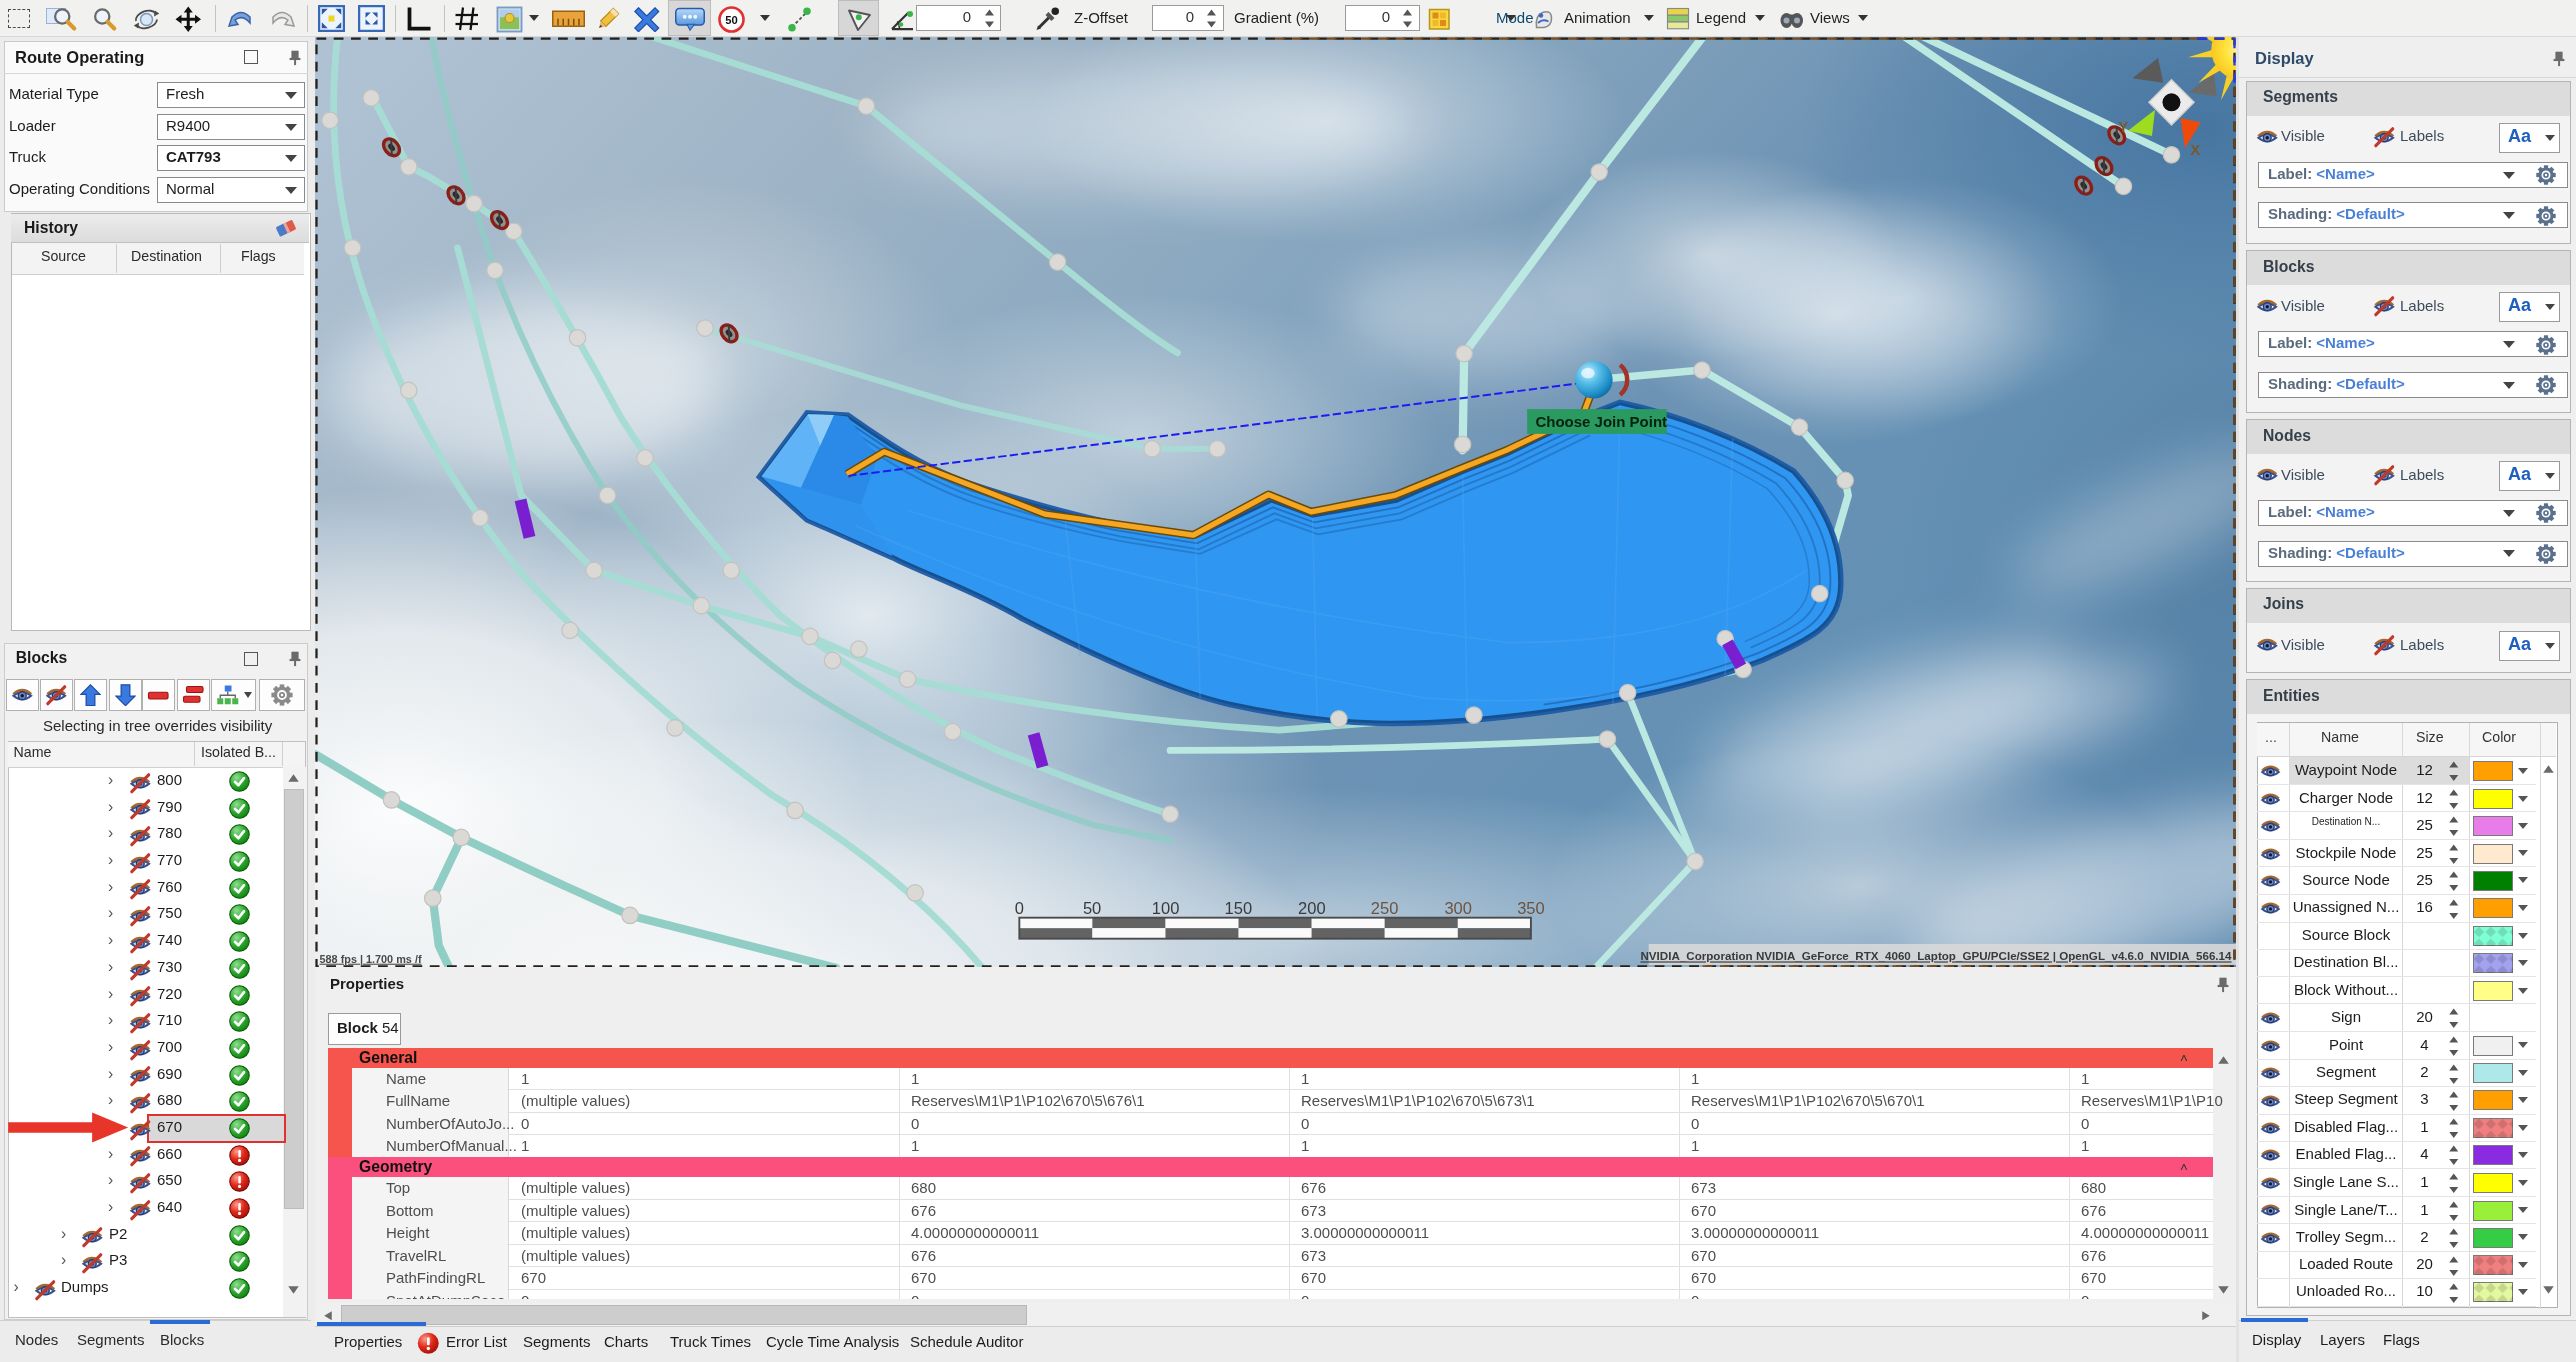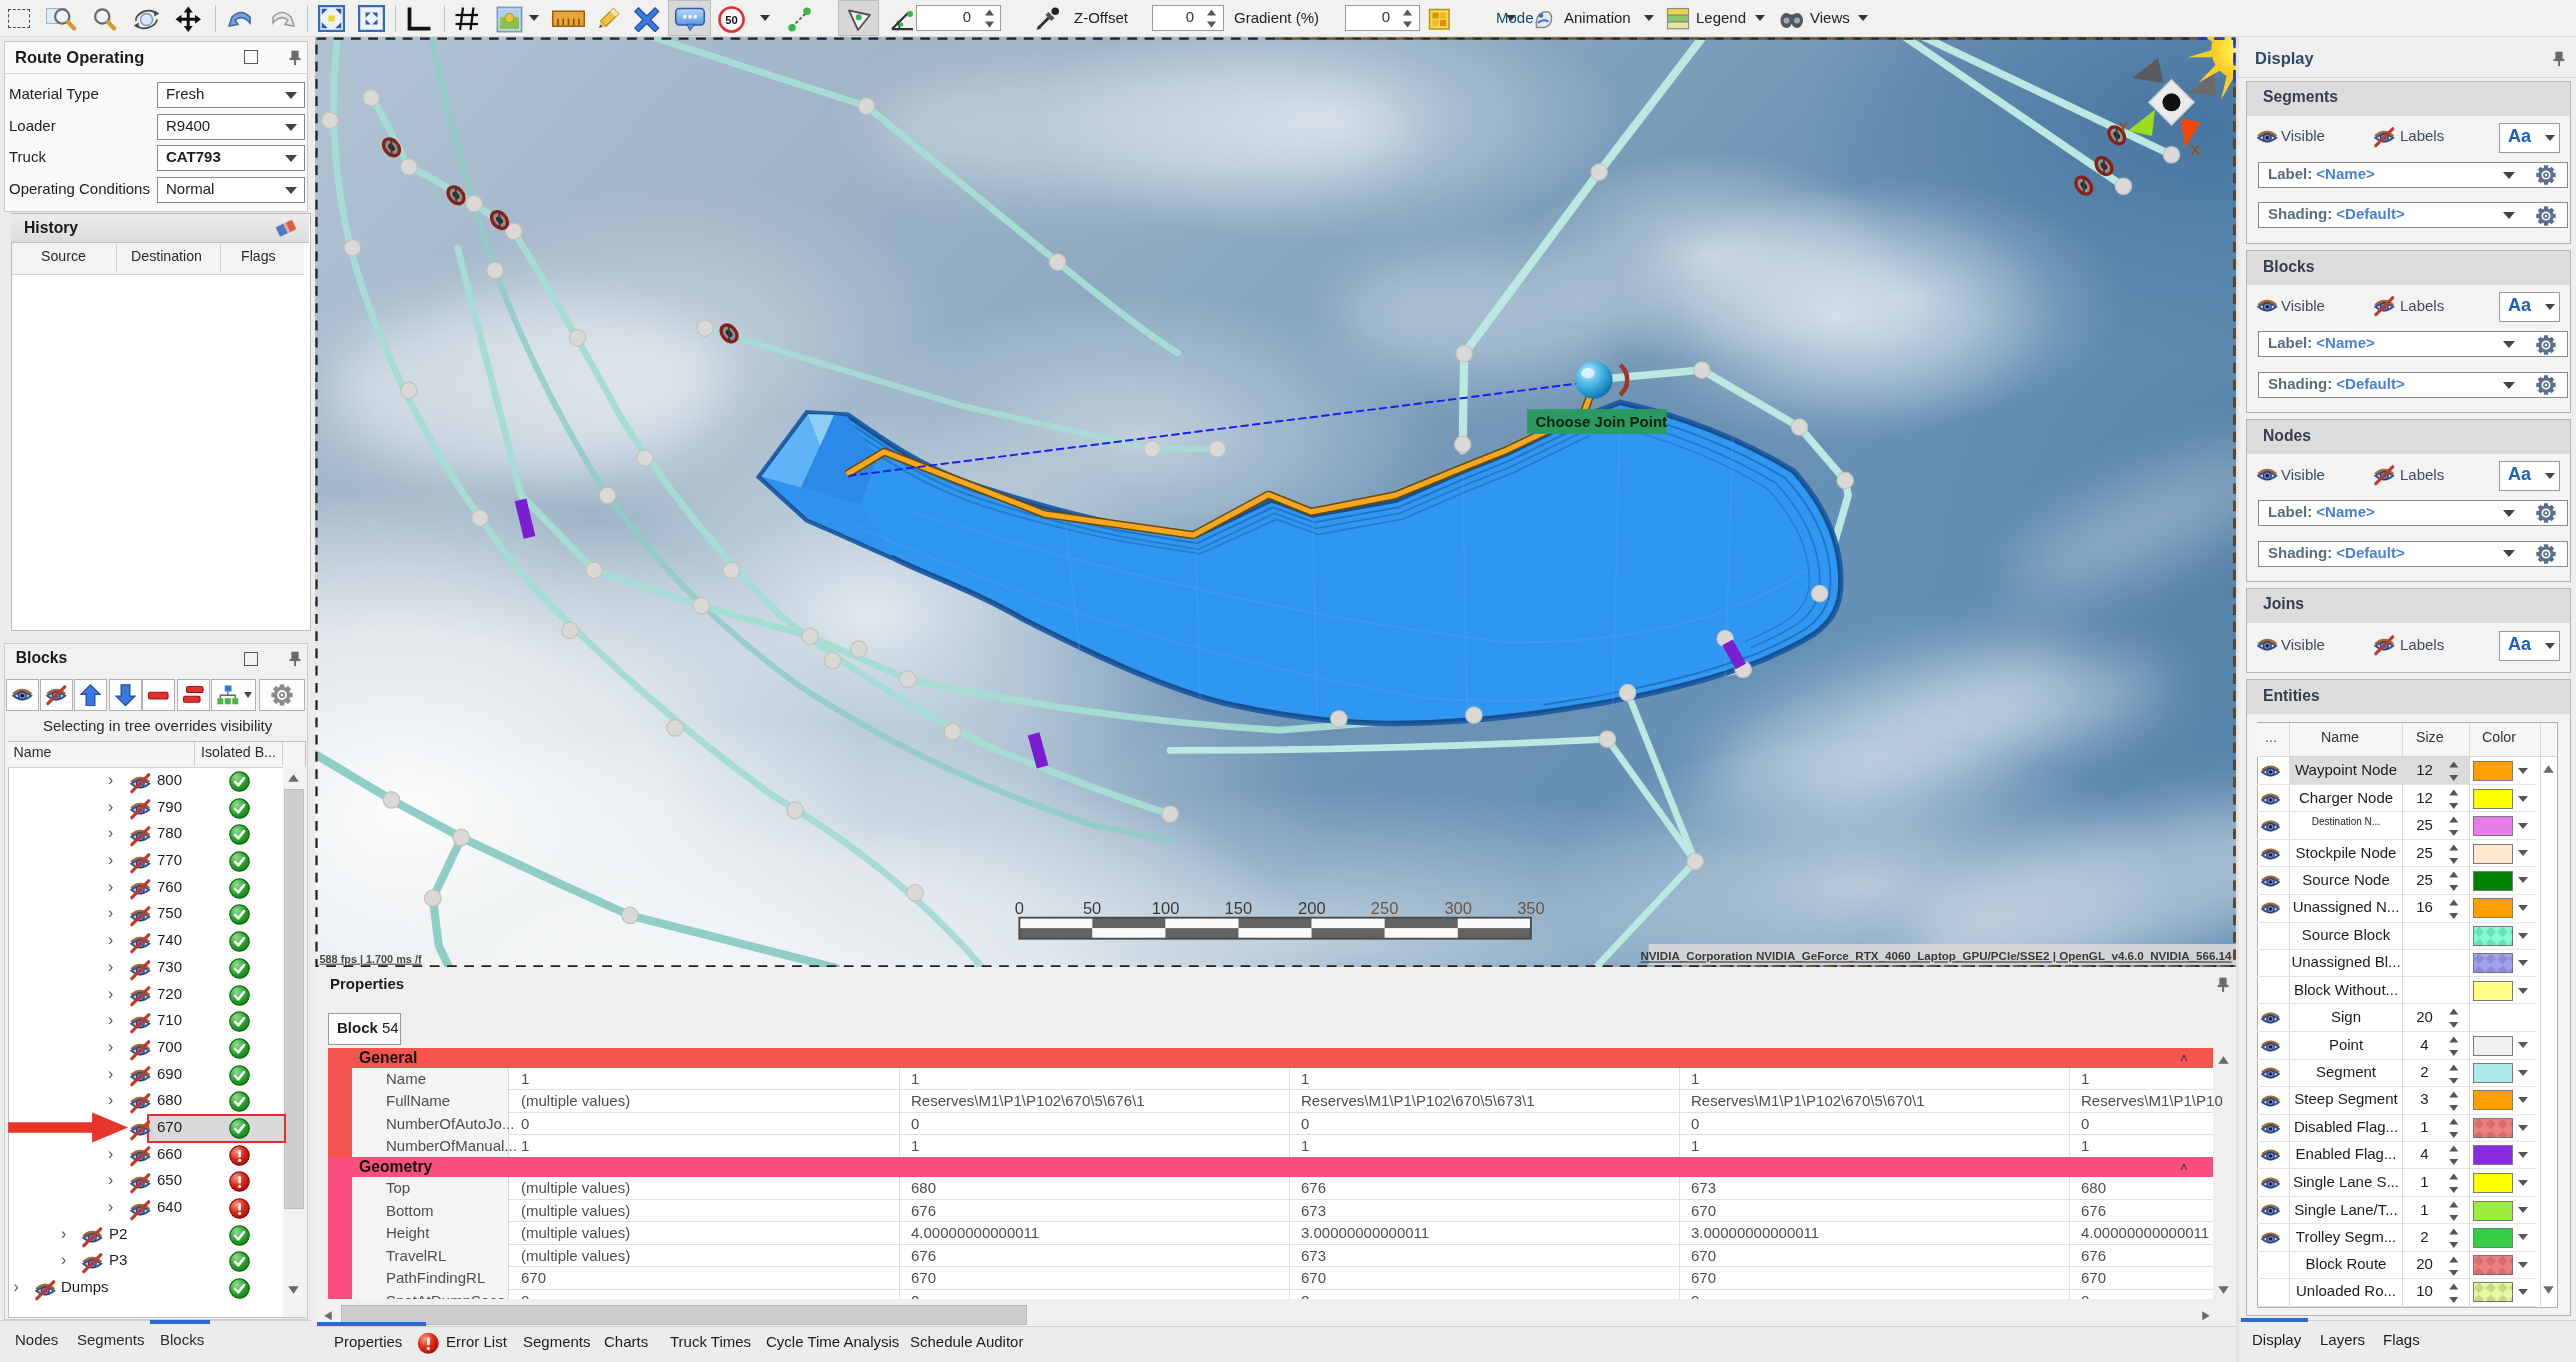--- a/index.html
+++ b/index.html
@@ -1505,21 +1505,21 @@
 <div class="abs" style="left:2473px;top:898px;width:40px;height:20px;background:#ff9f00;border:0.7px solid #7a7a7a"></div>
 <div class="abs" style="left:2518px;top:905px;width:0;height:0;border-left:5.2px solid transparent;border-right:5.2px solid transparent;border-top:6.7px solid #555"></div>
 <div class="abs" style="left:2257px;top:949px;width:279px;height:0.7px;background:#e4e4e4"></div>
 <div class="abs" style="left:2290px;top:926px;width:112px;font-size:15px;color:#1c1c1c;text-align:center;white-space:nowrap">Source Block</div>
 <div class="abs" style="left:2473px;top:926px;width:40px;height:20px;background:#7fffd4;border:0.7px solid #7a7a7a"></div>
 <svg class="abs" style="left:2473px;top:926px" width="40" height="20" viewBox="0 0 54 27">
     <rect width="54" height="27" fill="url(#diam)"></rect>
   </svg>
 <div class="abs" style="left:2518px;top:933px;width:0;height:0;border-left:5.2px solid transparent;border-right:5.2px solid transparent;border-top:6.7px solid #555"></div>
 <div class="abs" style="left:2257px;top:976px;width:279px;height:0.7px;background:#e4e4e4"></div>
-<div class="abs" style="left:2290px;top:953px;width:112px;font-size:15px;color:#1c1c1c;text-align:center;white-space:nowrap">Unassigned Bl...</div>
+<div class="abs" style="left:2290px;top:953px;width:112px;font-size:15px;color:#1c1c1c;text-align:center;white-space:nowrap">Destination Bl...</div>
 <div class="abs" style="left:2473px;top:953px;width:40px;height:20px;background:#a2a2ee;border:0.7px solid #7a7a7a"></div>
 <svg class="abs" style="left:2473px;top:953px" width="40" height="20" viewBox="0 0 54 27">
     <rect width="54" height="27" fill="url(#diam)"></rect>
   </svg>
 <div class="abs" style="left:2518px;top:960px;width:0;height:0;border-left:5.2px solid transparent;border-right:5.2px solid transparent;border-top:6.7px solid #555"></div>
 <div class="abs" style="left:2257px;top:1003px;width:279px;height:0.7px;background:#e4e4e4"></div>
 <div class="abs" style="left:2290px;top:981px;width:112px;font-size:15px;color:#1c1c1c;text-align:center;white-space:nowrap">Block Without...</div>
 <div class="abs" style="left:2473px;top:981px;width:40px;height:20px;background:#ffff88;border:0.7px solid #7a7a7a"></div>
 <div class="abs" style="left:2518px;top:988px;width:0;height:0;border-left:5.2px solid transparent;border-right:5.2px solid transparent;border-top:6.7px solid #555"></div>
 <div class="abs" style="left:2257px;top:1031px;width:279px;height:0.7px;background:#e4e4e4"></div>
@@ -1652,21 +1652,21 @@
   </svg>
 <div class="abs" style="left:2290px;top:1228px;width:112px;font-size:15px;color:#1c1c1c;text-align:center;white-space:nowrap">Trolley Segm...</div>
 <div class="abs" style="left:2402px;top:1228px;width:45px;font-size:15px;color:#1c1c1c;text-align:center">2</div>
 <svg class="abs" style="left:2447px;top:1227px" width="13.5" height="22.5" viewBox="0 0 18 30">
     <polygon points="9,2 3,10 15,10" fill="#555"></polygon>
     <polygon points="9,28 3,20 15,20" fill="#555"></polygon>
   </svg>
 <div class="abs" style="left:2473px;top:1228px;width:40px;height:20px;background:#35cc46;border:0.7px solid #7a7a7a"></div>
 <div class="abs" style="left:2518px;top:1234px;width:0;height:0;border-left:5.2px solid transparent;border-right:5.2px solid transparent;border-top:6.7px solid #555"></div>
 <div class="abs" style="left:2257px;top:1278px;width:279px;height:0.7px;background:#e4e4e4"></div>
-<div class="abs" style="left:2290px;top:1255px;width:112px;font-size:15px;color:#1c1c1c;text-align:center;white-space:nowrap">Block Route</div>
+<div class="abs" style="left:2290px;top:1255px;width:112px;font-size:15px;color:#1c1c1c;text-align:center;white-space:nowrap">Loaded Route</div>
 <div class="abs" style="left:2402px;top:1255px;width:45px;font-size:15px;color:#1c1c1c;text-align:center">20</div>
 <svg class="abs" style="left:2447px;top:1255px" width="13.5" height="22.5" viewBox="0 0 18 30">
     <polygon points="9,2 3,10 15,10" fill="#555"></polygon>
     <polygon points="9,28 3,20 15,20" fill="#555"></polygon>
   </svg>
 <div class="abs" style="left:2473px;top:1255px;width:40px;height:20px;background:#f08080;border:0.7px solid #7a7a7a"></div>
 <svg class="abs" style="left:2473px;top:1255px" width="40" height="20" viewBox="0 0 54 27">
     <rect width="54" height="27" fill="url(#diam)"></rect>
   </svg>
 <div class="abs" style="left:2518px;top:1262px;width:0;height:0;border-left:5.2px solid transparent;border-right:5.2px solid transparent;border-top:6.7px solid #555"></div>

